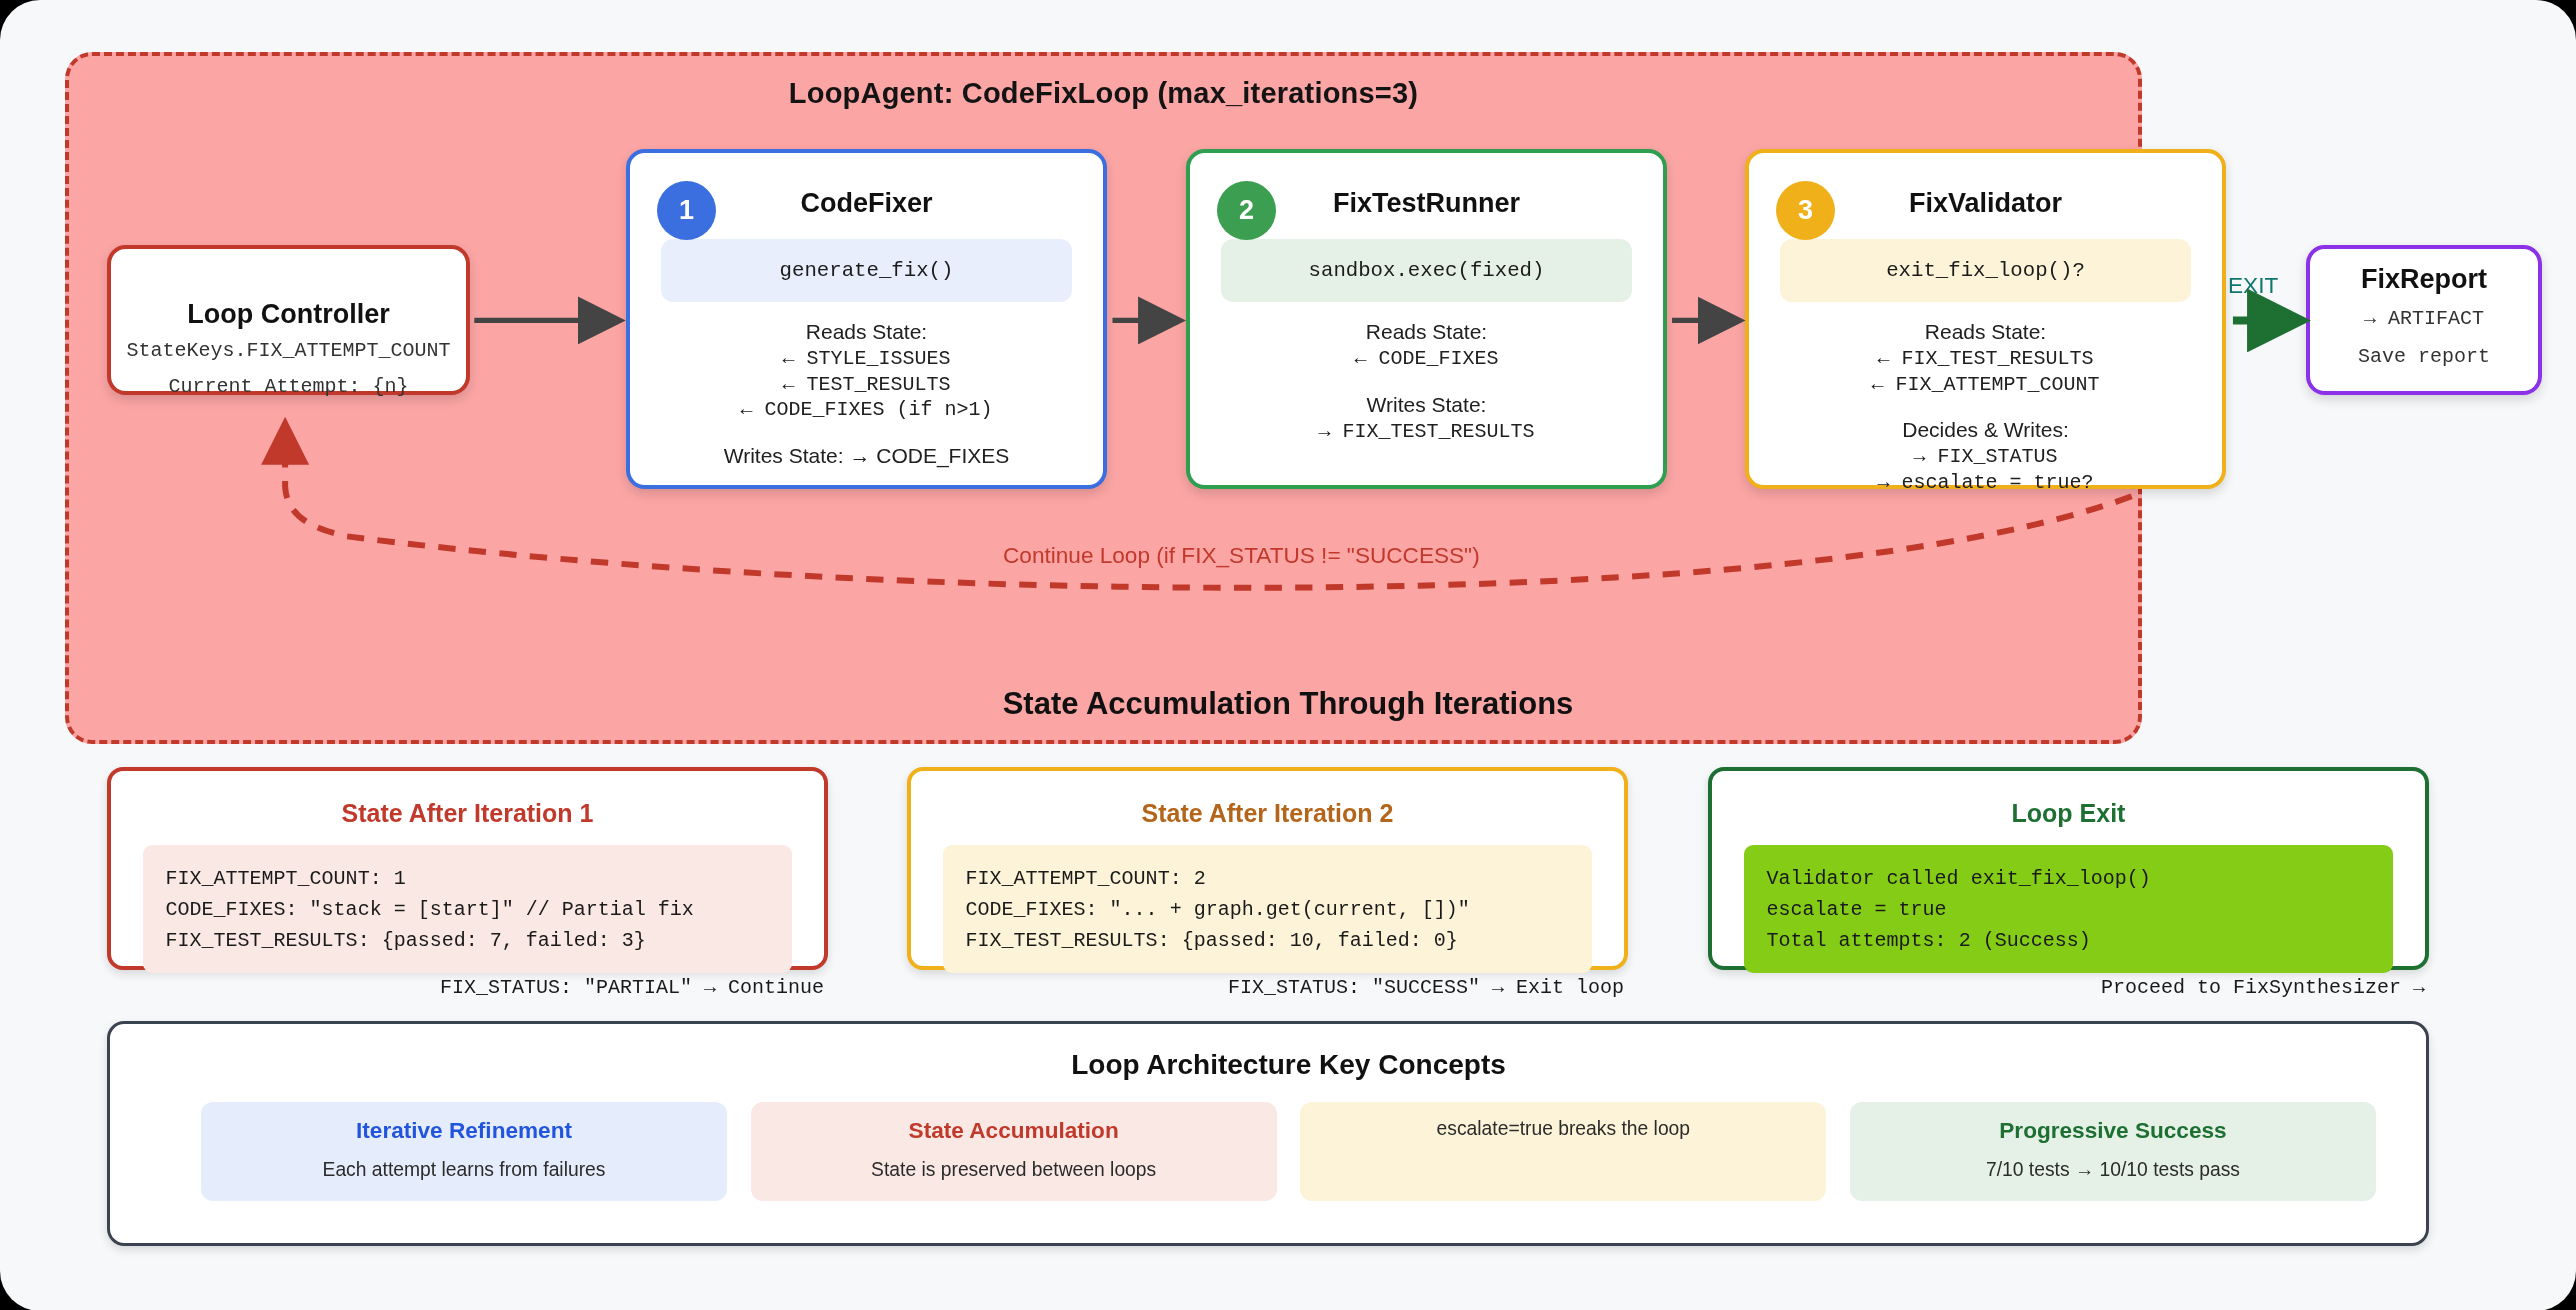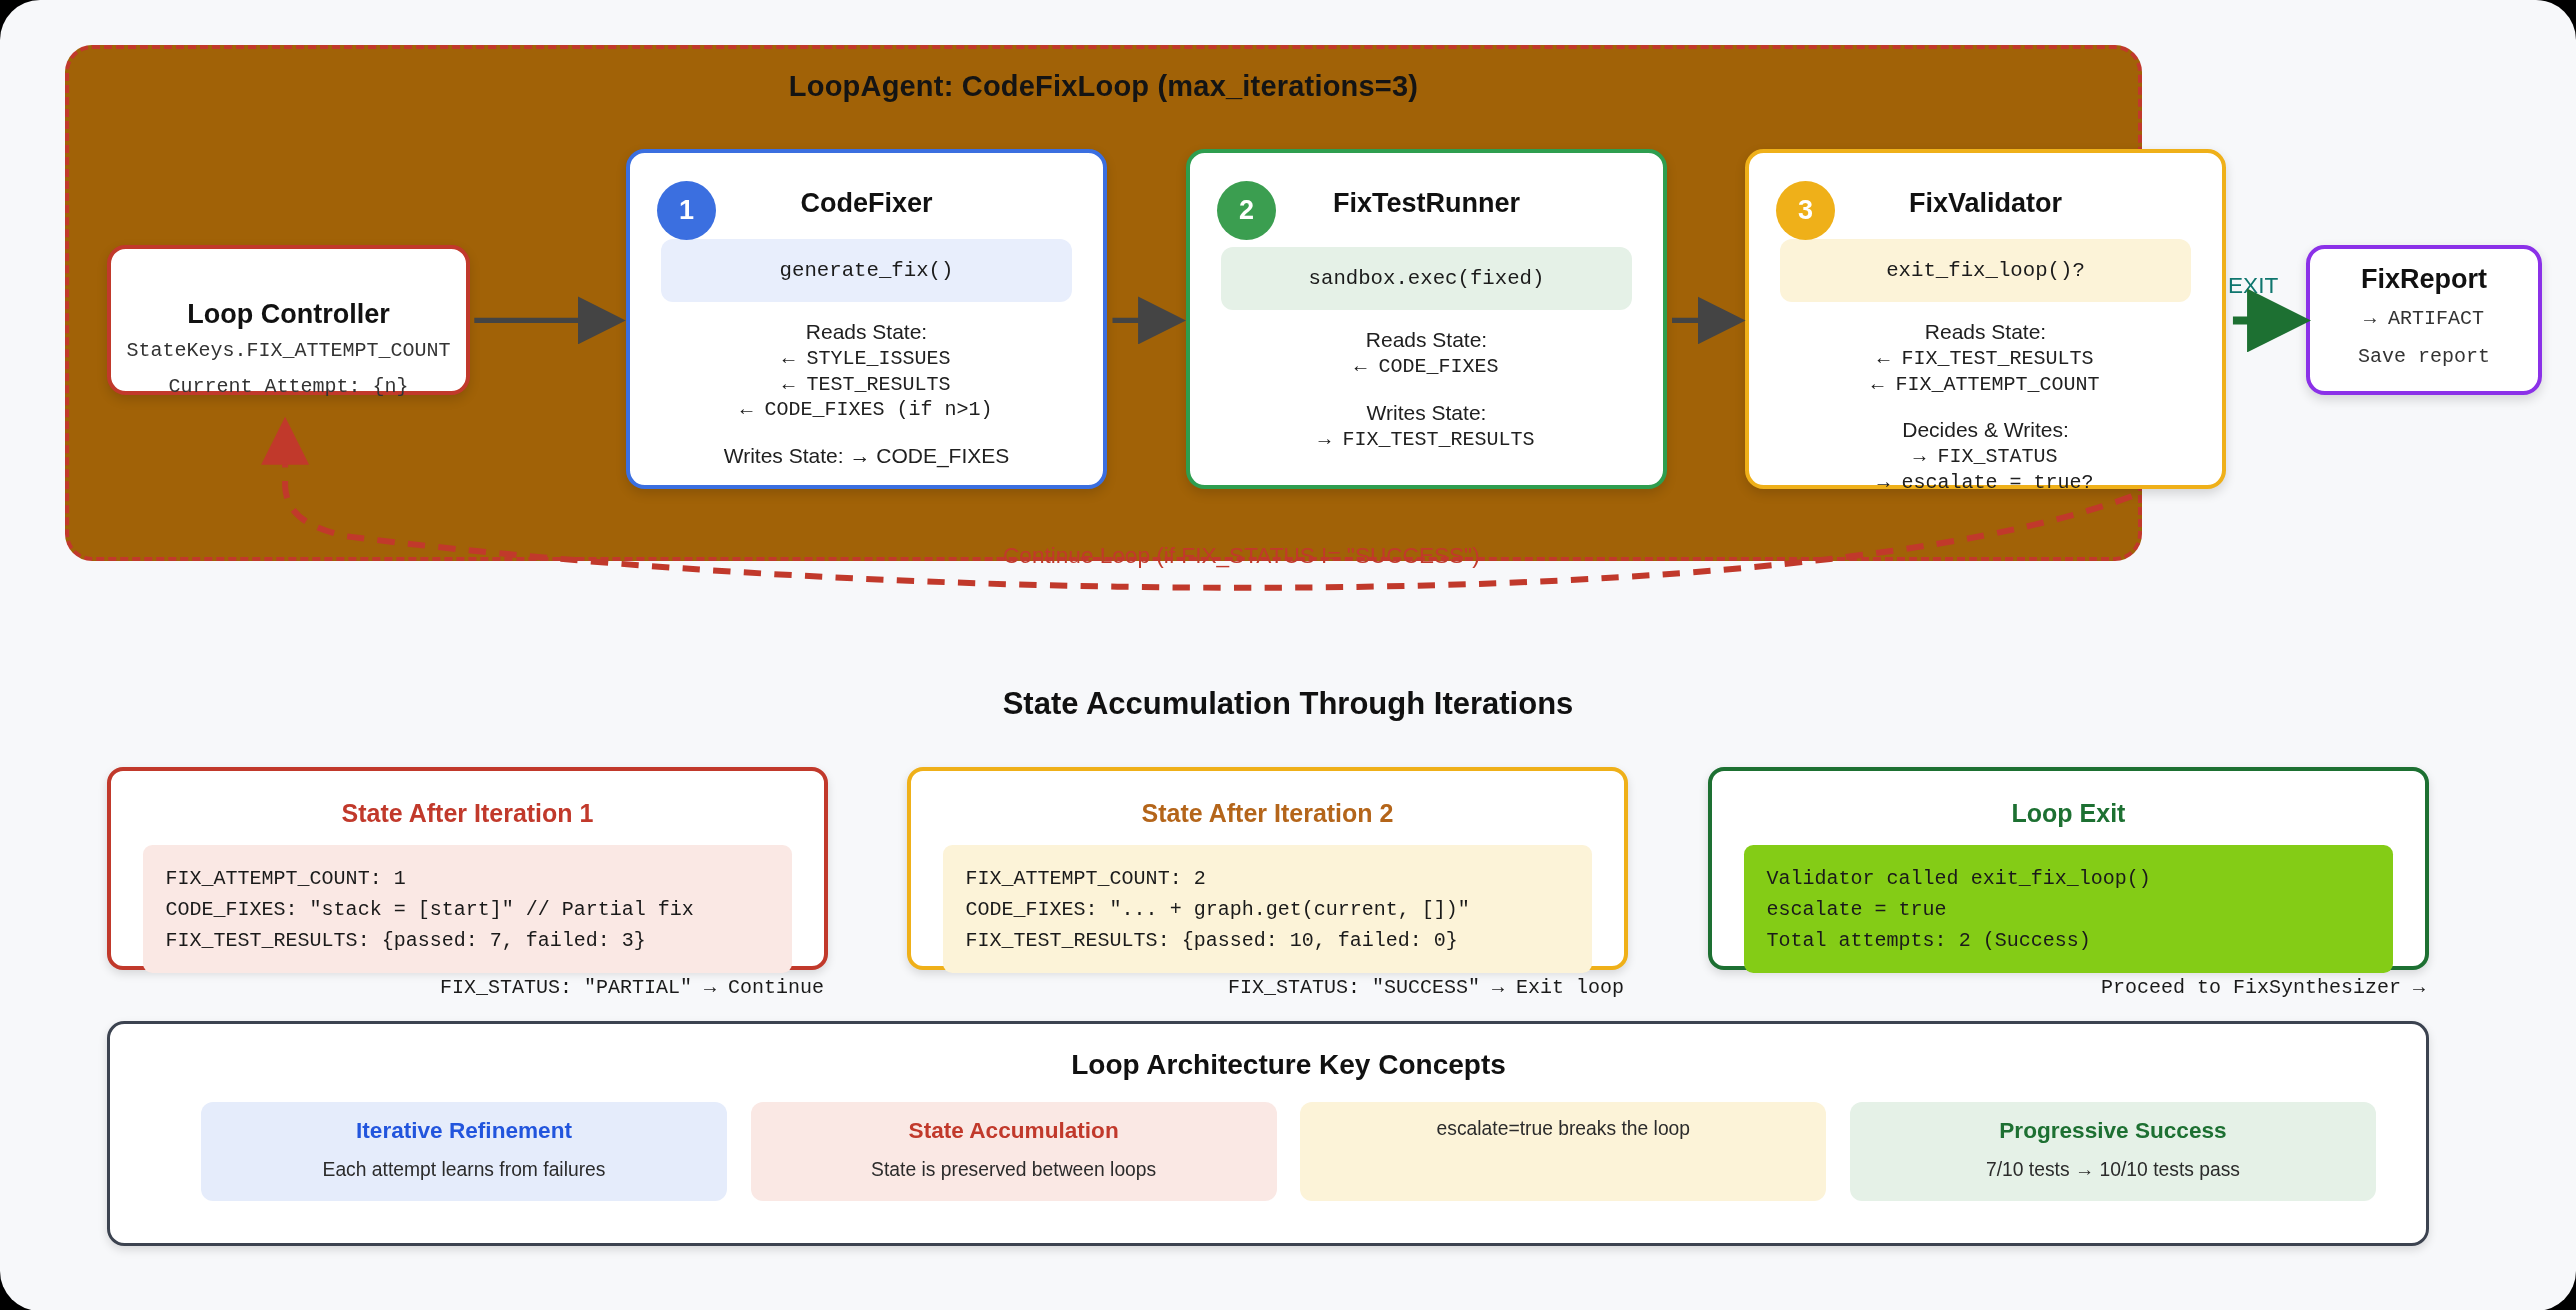--- a/index.html
+++ b/index.html
@@ -5,22 +5,22 @@
   html,body{margin:0;padding:0;background:#000;}
   body{width:2576px;height:1311px;font-family:"Liberation Sans",sans-serif;}
   #page{
     position:relative;width:2576px;height:1311px;
     background:#f7f8fa;border-radius:40px;overflow:hidden;
   }
   .mono{font-family:"Liberation Mono",monospace;}
 
   
   #loop-container{
-    position:absolute;left:65px;top:45px;width:2077px;height:516px;
-    background:#a16207;border:4.7px dashed #c1392b;border-radius:27px;
+    position:absolute;left:65px;top:52px;width:2077px;height:692px;
+    background:#fca5a5;border:4.7px dashed #c1392b;border-radius:27px;
     box-sizing:border-box;
   }
   #loop-title{
     position:absolute;left:0;top:21px;width:100%;text-align:center;
     font-size:29px;font-weight:bold;color:#141414;letter-spacing:0.2px;
   }
 
   
   .node{
     position:absolute;background:#fff;border-radius:18.7px;box-sizing:border-box;
@@ -56,21 +56,21 @@
   #codefixer{left:626px;top:149px;width:481px;height:340px;border:4px solid #3b6fe0;}
   #fixtestrunner{left:1186px;top:149px;width:481px;height:340px;border:4px solid #2e9e4f;}
   #fixvalidator{left:1745px;top:149px;width:481px;height:340px;border:4px solid #efb019;}
 
   .node .badge{left:27px;top:28px;}
   #codefixer .badge{background:#3b6fe0;}
   #fixtestrunner .badge{background:#3b9e50;}
   #fixvalidator .badge{background:#efb019;}
   .node .node-title{padding-top:35px;}
   #codefixer .chip{background:#e8eefc;margin-top:20px;}
-  #fixtestrunner .chip{background:#e5f1e7;margin-top:28px;}
+  #fixtestrunner .chip{background:#e5f1e7;margin-top:20px;}
   #fixvalidator .chip{background:#fcf3d8;margin-top:20px;}
   .io-block{margin-top:17.3px;}
   .io-block .gap{height:20px;}
 
   
   #fixreport{
     left:2306px;top:245px;width:236px;height:150px;border:4px solid #8b31e8;
   }
   #fixreport .node-title{padding-top:14.7px;font-size:27px;}
   #fixreport .fr-line{font-size:20px;color:#333;text-align:center;line-height:1.45;margin-top:9.3px;}

